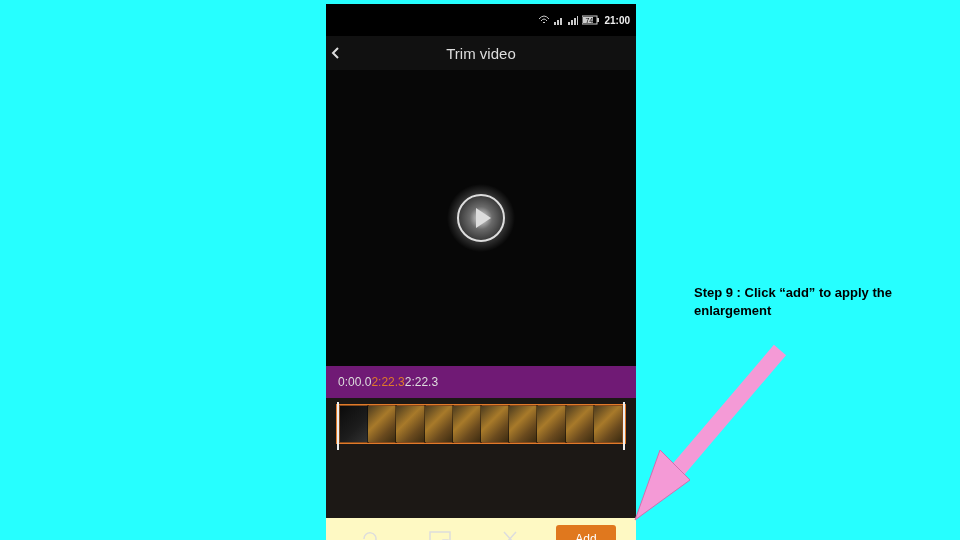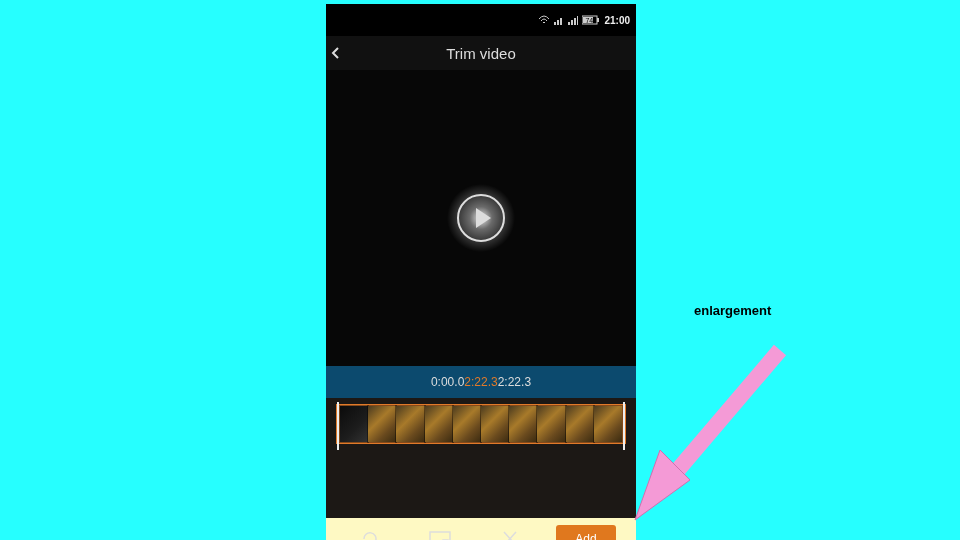--- a/index.html
+++ b/index.html
@@ -88,24 +88,24 @@
     width:0; height:0;
     border-left: 15px solid #ddd;
     border-top: 10px solid transparent;
     border-bottom: 10px solid transparent;
     margin-left: 4px;
   }
 
   
   .times {
     height: 26px;
-    background: #0c4a6e;
+    background: #701a75;
     color: #ddd;
     display:flex;
-    justify-content: center;
+    justify-content: flex-start;
     align-items:center;
     padding: 16px 12px;
     font-size: 12px;
   }
   .times .mid { color: #e07a2a; }
 
   
   .timeline-wrap {
     height: 60px;
     background: #1c1815;
@@ -294,15 +294,15 @@
     </div>
   </div>
 </div>
 
 <svg class="arrow-svg" viewBox="0 0 190 200">
   <line x1="160" y1="20" x2="45" y2="155" stroke="#f49ad6" stroke-width="16"></line>
   <polygon points="15,190 70,150 40,120" fill="#f49ad6" stroke="#d070b0" stroke-width="1"></polygon>
 </svg>
 
 <div class="step-text">
-  <br>
+  <span class="step-bold">Step 9 : Click  “add” to apply the</span><br>
   <span class="step-bold">enlargement</span>
 </div>
 
 </body></html>

